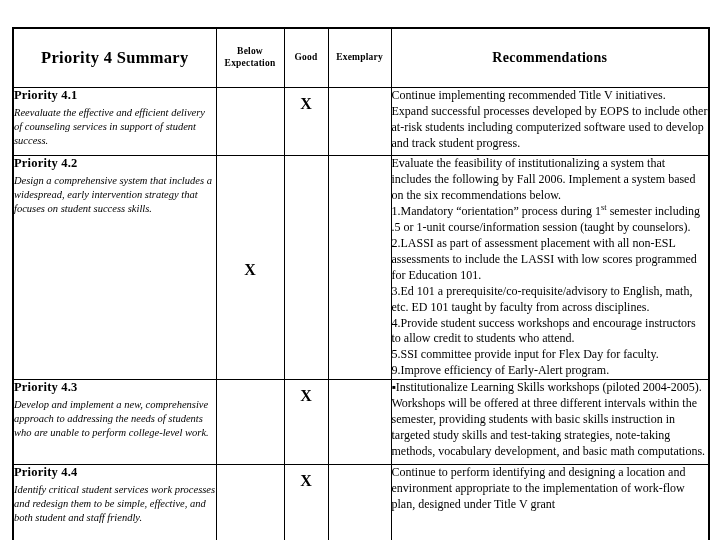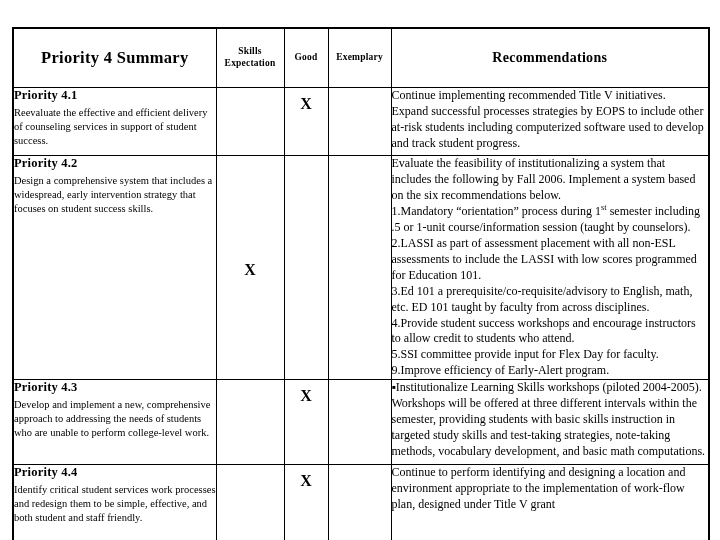--- a/index.html
+++ b/index.html
@@ -76,20 +76,21 @@
   .p-title {
     font-size: 12.5px;
     font-weight: bold;
     margin: 0 0 3px 0;
     letter-spacing: .2px;
   }
   .p-desc {
     font-size: 10.5px;
     line-height: 1.32;
     margin: 0;
+    font-style: italic;
   }
   td.mark-cell {
     text-align: center;
   }
   .mark-x {
     display: block;
     font-size: 16px;
     font-weight: bold;
     font-family: "Liberation Serif", "DejaVu Serif", serif;
     margin-top: 7px;
@@ -127,21 +128,21 @@
       <col class="c-recs">
     </colgroup>
     <tbody>
 
       <tr class="header-row">
         <td>
           <div class="hdr-main">Priority 4 Summary</div>
         </td>
         <td>
           <div class="hdr-sm">
-            <span>Skills</span><br>
+            <span>Below</span><br>
             <span>Expectation</span>
           </div>
         </td>
         <td>
           <div class="hdr-sm">Good</div>
         </td>
         <td>
           <div class="hdr-sm">Exemplary</div>
         </td>
         <td>
@@ -154,21 +155,21 @@
           <p class="p-title">Priority 4.1</p>
           <p class="p-desc">Reevaluate the effective and efficient delivery of counseling services in support of student success.</p>
         </td>
         <td class="mark-cell"></td>
         <td class="mark-cell">
           <span class="mark-x">X</span>
         </td>
         <td class="mark-cell"></td>
         <td class="rec-cell">
           <p class="rec-p">Continue implementing recommended Title V initiatives.</p>
-          <p class="rec-p">Expand successful processes strategies by EOPS to include other at-risk students including computerized software used to develop and track student progress.</p>
+          <p class="rec-p">Expand successful processes developed by EOPS to include other at-risk students including computerized software used to develop and track student progress.</p>
         </td>
       </tr>
 
       <tr class="row-42">
         <td class="priority-cell">
           <p class="p-title">Priority 4.2</p>
           <p class="p-desc">Design a comprehensive system that includes a  widespread, early intervention strategy that focuses on student success skills.</p>
         </td>
         <td class="mark-cell">
           <span class="mark-x">X</span>

